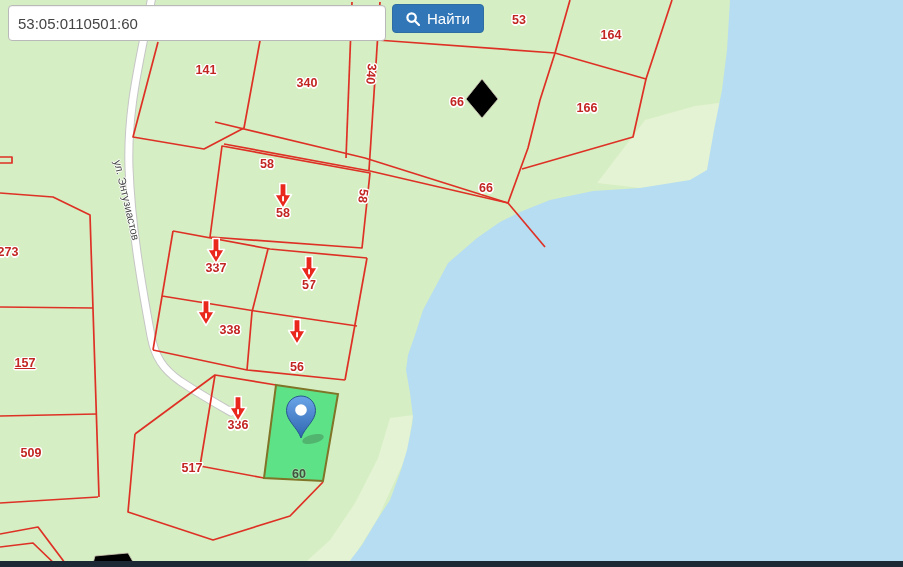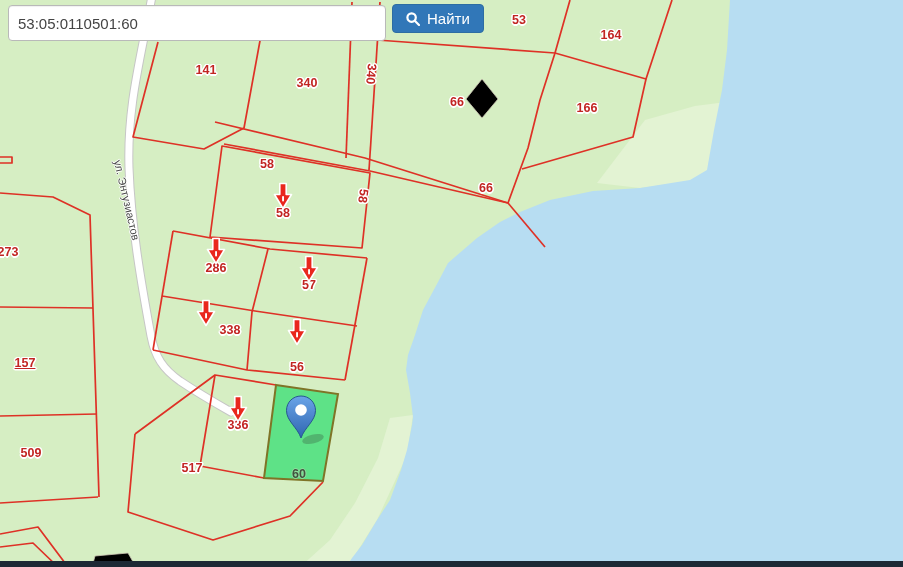--- a/index.html
+++ b/index.html
@@ -125,21 +125,21 @@
       <div class="plabel" style="left: 371px; top: 74px; transform: translate(-50%, -50%) rotate(95deg);">340</div>
       <div class="plabel" style="left: 519px; top: 12px; transform: translate(-50%, -50%) rotate(0deg); margin-top: 8px;">53</div>
       <div class="plabel" style="left: 611px; top: 35px; transform: translate(-50%, -50%) rotate(0deg);">164</div>
       <div class="plabel" style="left: 457px; top: 102px; transform: translate(-50%, -50%) rotate(0deg);">66</div>
       <div class="plabel" style="left: 587px; top: 108px; transform: translate(-50%, -50%) rotate(0deg);">166</div>
       <div class="plabel" style="left: 486px; top: 188px; transform: translate(-50%, -50%) rotate(0deg);">66</div>
       <div class="plabel" style="left: 267px; top: 164px; transform: translate(-50%, -50%) rotate(0deg);">58</div>
       <div class="plabel" style="left: 283px; top: 213px; transform: translate(-50%, -50%) rotate(0deg);">58</div>
       <div class="plabel" style="left: 363px; top: 196px; transform: translate(-50%, -50%) rotate(97deg);">58</div>
       <div class="plabel" style="left: 8px; top: 252px; transform: translate(-50%, -50%) rotate(0deg);">273</div>
-      <div class="plabel" style="left: 216px; top: 268px; transform: translate(-50%, -50%) rotate(0deg);">286</div>
+      <div class="plabel" style="left: 216px; top: 268px; transform: translate(-50%, -50%) rotate(0deg);">337</div>
       <div class="plabel" style="left: 309px; top: 285px; transform: translate(-50%, -50%) rotate(0deg);">57</div>
       <div class="plabel" style="left: 190px; top: 330px; transform: translate(-50%, -50%) rotate(0deg); margin-left: 40px;">338</div>
       <div class="plabel" style="left: 297px; top: 367px; transform: translate(-50%, -50%) rotate(0deg);">56</div>
       <div class="plabel" style="left: 25px; top: 363px; transform: translate(-50%, -50%) rotate(0deg); text-decoration: underline;">157</div>
       <div class="plabel" style="left: 238px; top: 425px; transform: translate(-50%, -50%) rotate(0deg);">336</div>
       <div class="plabel plabel-dark" style="left: 299px; top: 437px; transform: translate(-50%, -50%) rotate(0deg); margin-top: 37px;">60</div>
       <div class="plabel" style="left: 31px; top: 453px; transform: translate(-50%, -50%) rotate(0deg);">509</div>
       <div class="plabel" style="left: 174px; top: 468px; transform: translate(-50%, -50%) rotate(0deg); margin-left: 18px;">517</div>
     </div>
 

